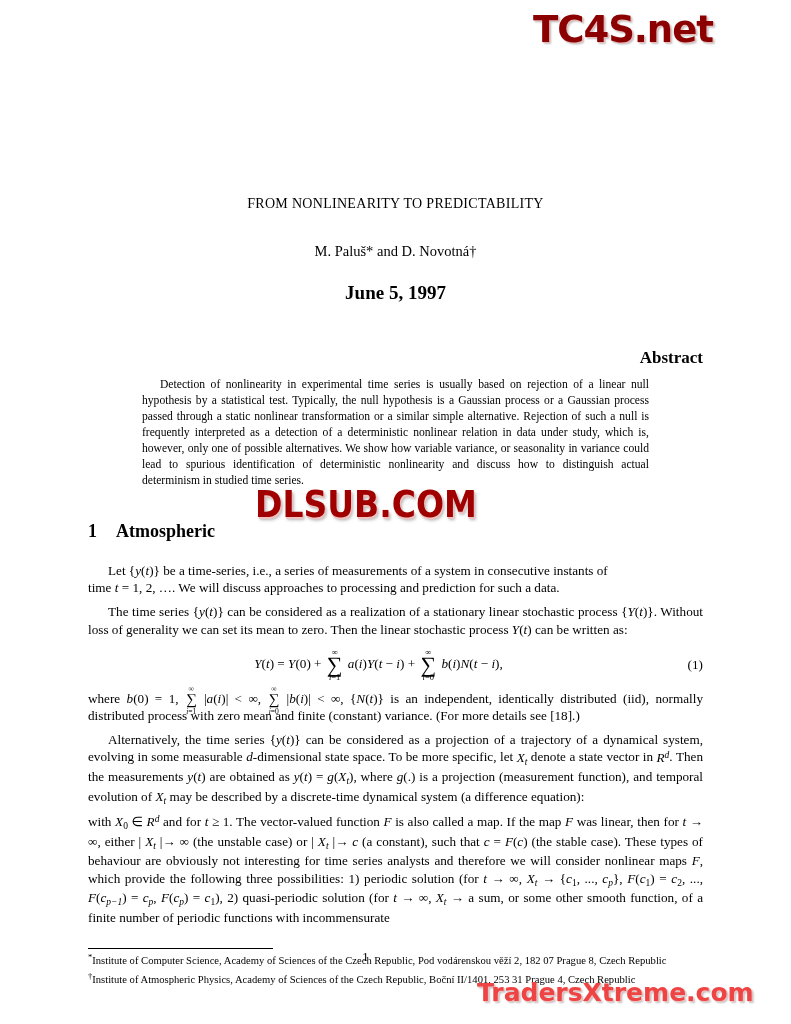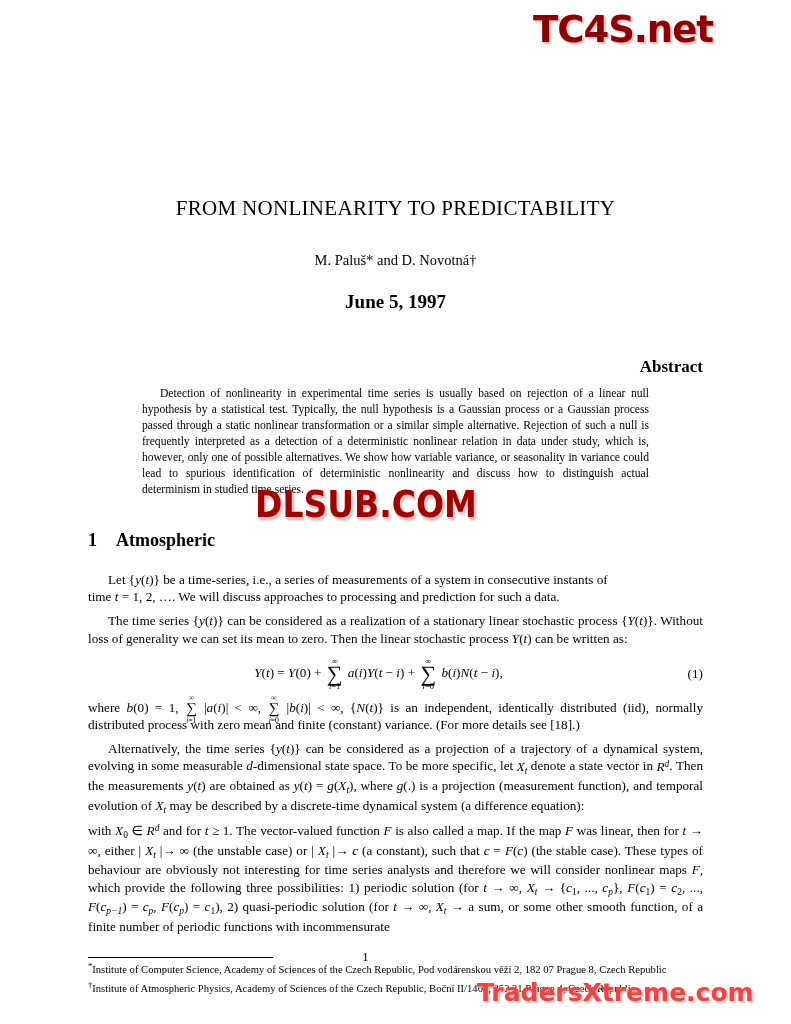--- a/index.html
+++ b/index.html
@@ -61,21 +61,21 @@
   
   .doc {
     position: absolute;
     left: 88px;
     top: 0;
     width: 615px;
   }
 
   .title {
     text-align: center;
-    font-size: 21px;
+    font-size: 14px;
     margin-top: 196px;
     letter-spacing: 0.3px;
   }
   .authors {
     text-align: center;
     font-size: 14.5px;
     margin-top: 31px;
   }
   .date {
     text-align: center;

